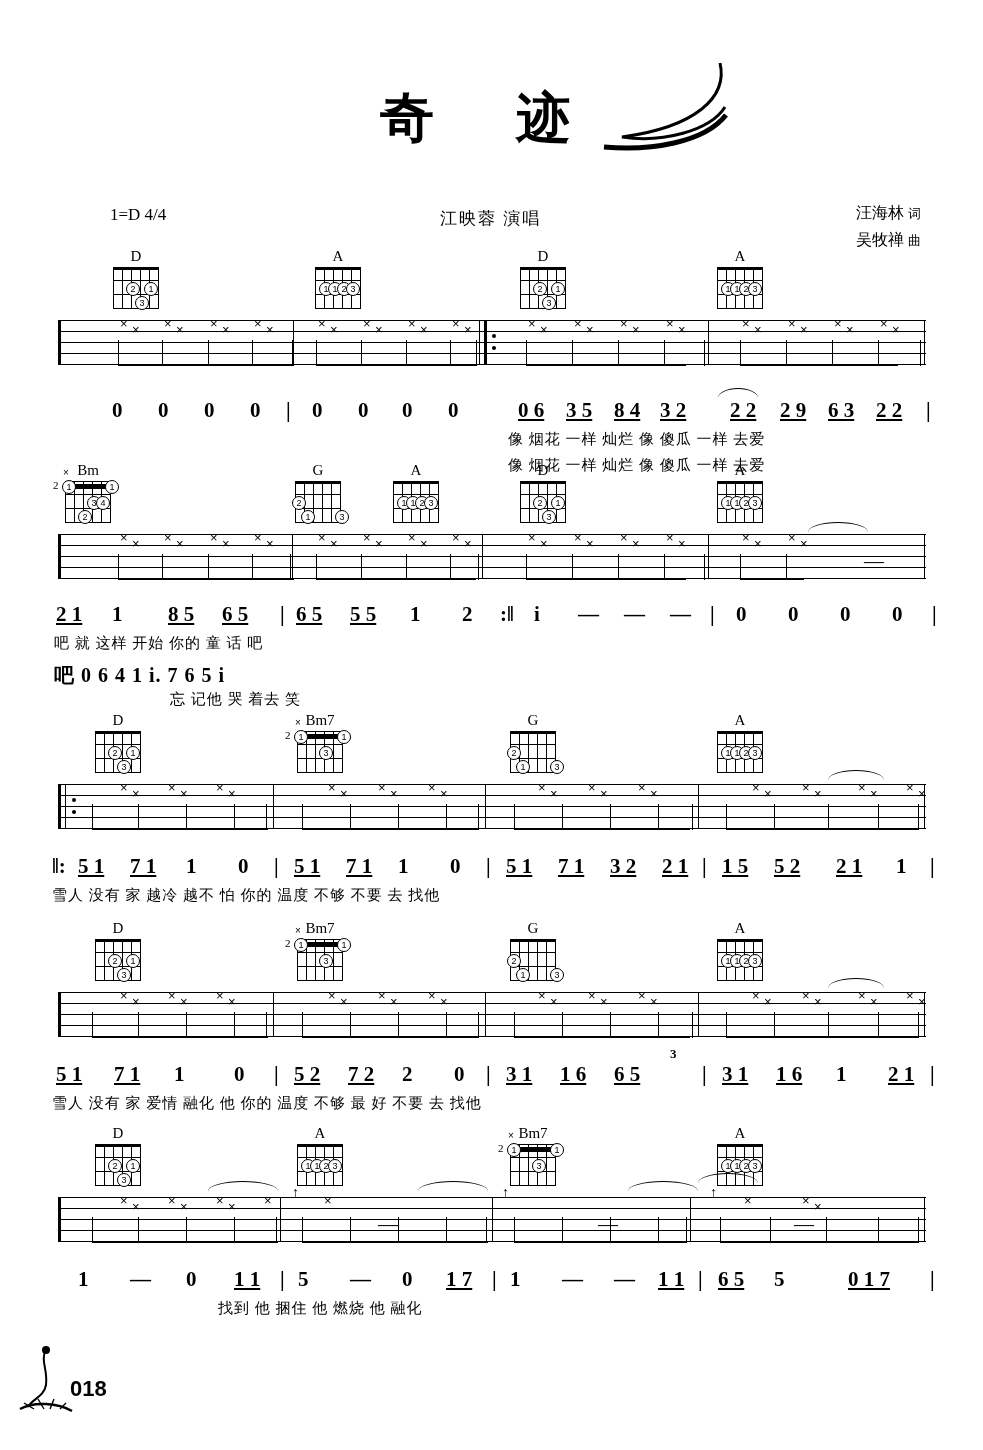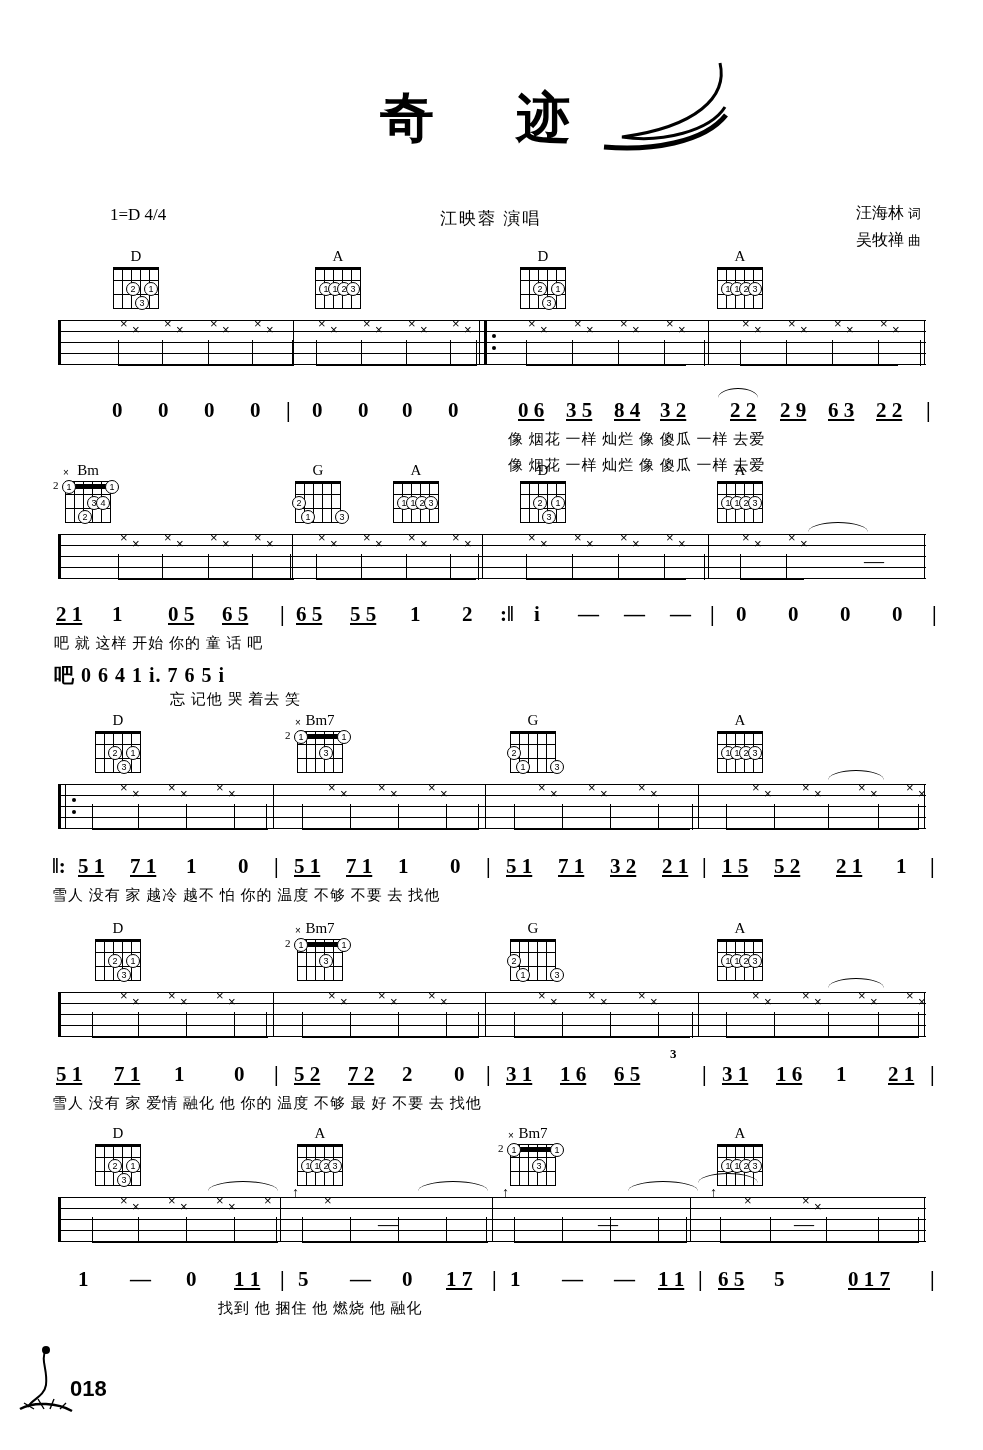--- a/index.html
+++ b/index.html
@@ -440,21 +440,21 @@
       <div class="beam" style="left:682px;top:44px;width:64px;"></div>
       <div class="stem" style="left:682px;top:20px;height:26px;"></div>
       <div class="stem" style="left:728px;top:20px;height:26px;"></div>
       <div class="tie" style="left:750px;top:-12px;width:60px;"></div>
       <div class="cell" style="left:806px;top:16px;font-size:20px;">—</div>
     </div>
 
     <div class="nums" style="top:140px;">
       <span class="cell u" style="left:-2px;">2 1</span>
       <span class="cell" style="left:54px;">1</span>
-      <span class="cell u" style="left:110px;">0 5</span>
+      <span class="cell u" style="left:110px;">8 5</span>
       <span class="cell u" style="left:164px;">6 5</span>
       <span class="cell" style="left:222px;">|</span>
       <span class="cell u" style="left:238px;">6 5</span>
       <span class="cell u" style="left:292px;">5 5</span>
       <span class="cell" style="left:352px;">1</span>
       <span class="cell" style="left:404px;">2</span>
       <span class="cell" style="left:442px;">:‖</span>
       <span class="cell" style="left:476px;">i</span>
       <span class="cell" style="left:520px;">—</span>
       <span class="cell" style="left:566px;">—</span>

